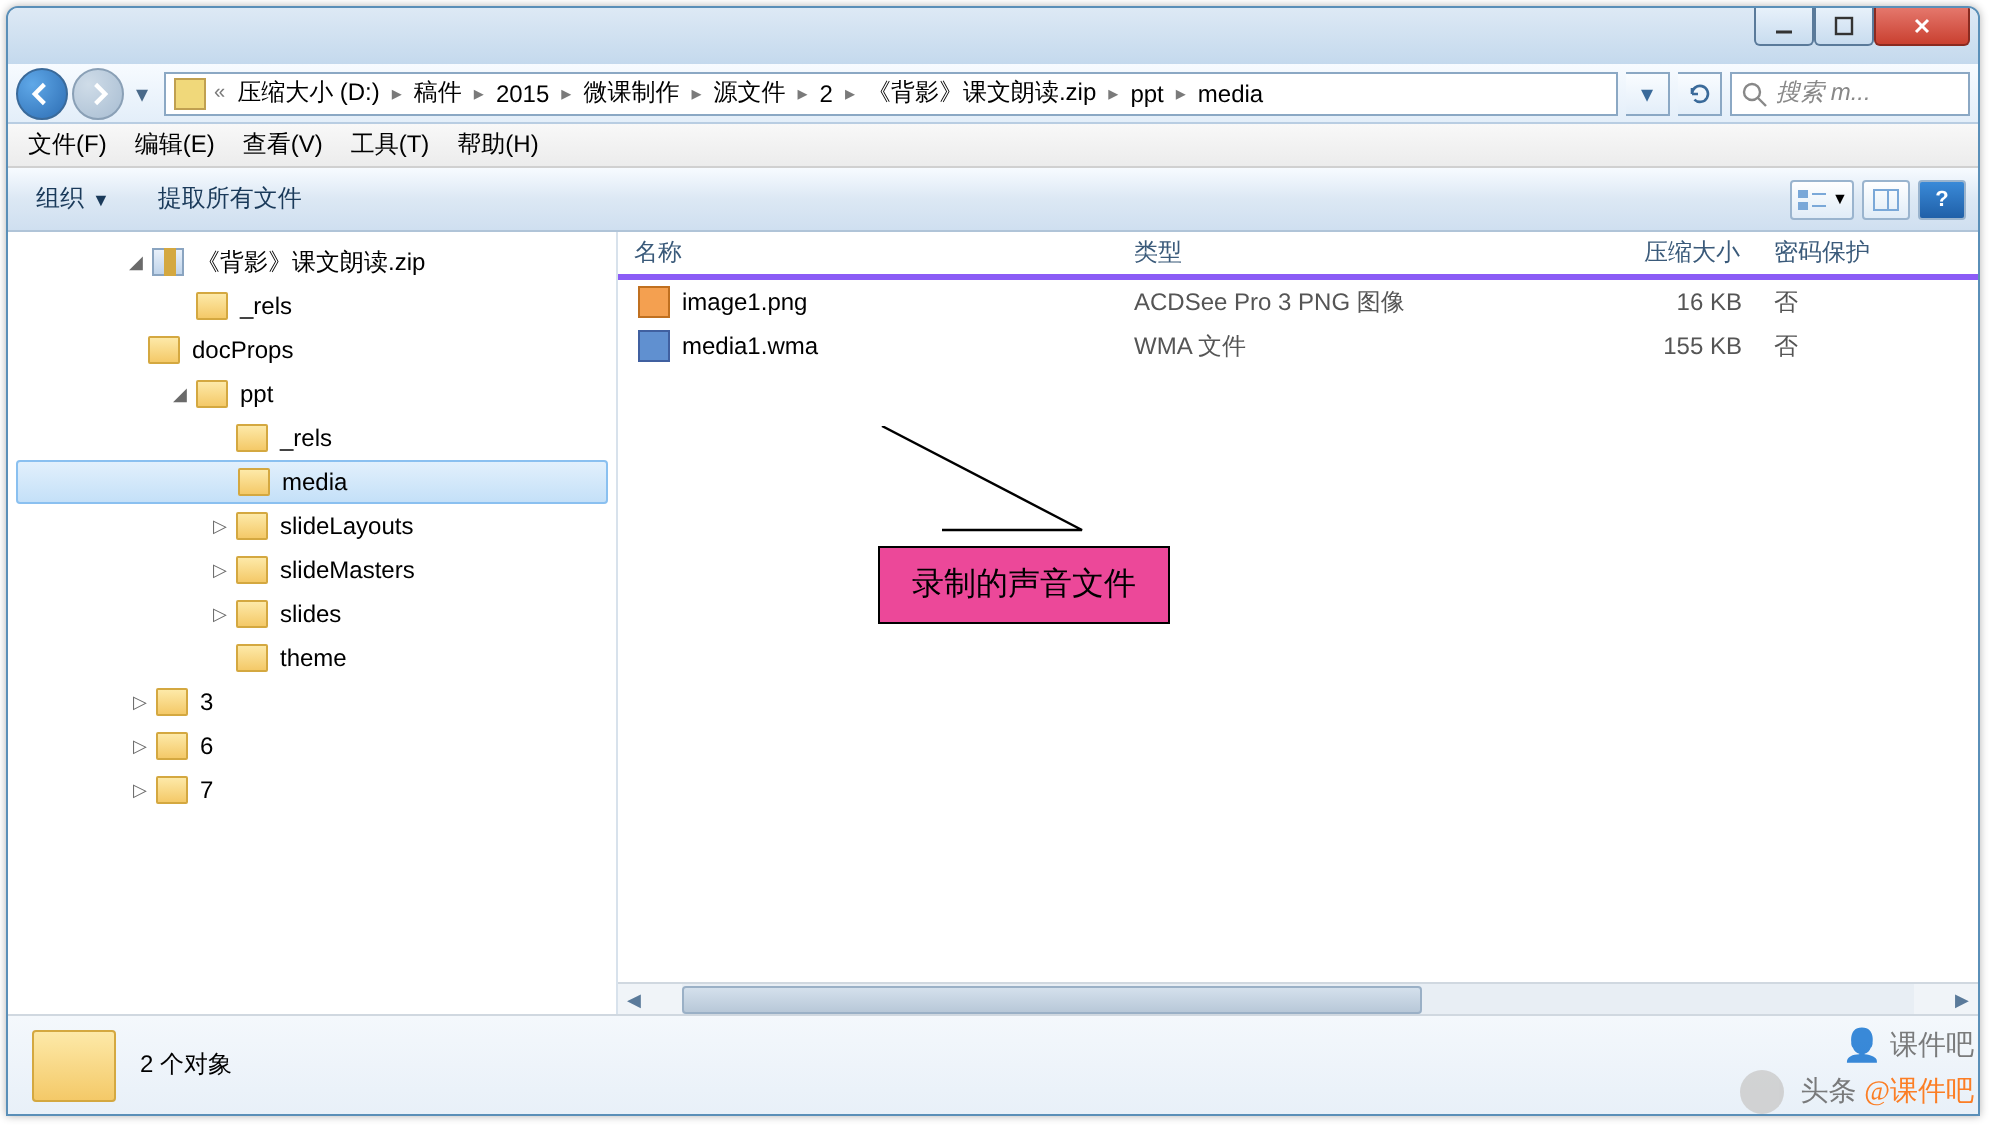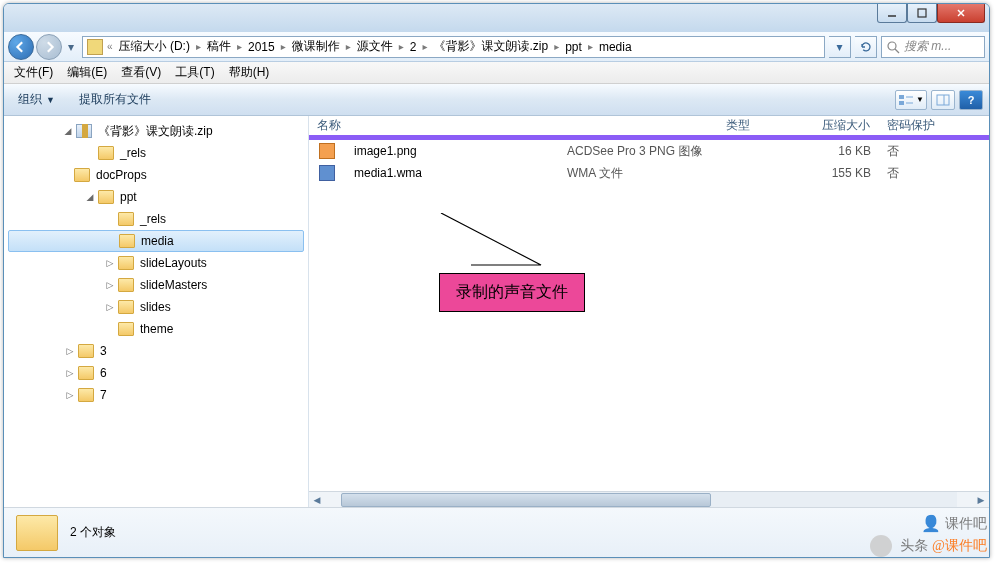--- a/index.html
+++ b/index.html
@@ -13,46 +13,46 @@
 .navbar { height: 30px; background: linear-gradient(#f7fbff, #e3eef9); border-bottom: 1px solid #b8cde2; display: flex; align-items: center; padding: 0 4px; gap: 4px; }
 .nav-btns { display: flex; align-items: center; gap: 2px; }
 .nav-circle { width: 26px; height: 26px; border-radius: 50%; background: radial-gradient(circle at 30% 30%, #5fa8e8, #2d6db3); border: 1px solid #3a6a9a; display: flex; align-items: center; justify-content: center; color: #fff; }
 .nav-circle.fwd { background: radial-gradient(circle at 30% 30%, #cfdce8, #a8bdd2); border-color: #8aa0b6; color: #6a7a8a; }
 .nav-dd { width: 14px; height: 20px; display: flex; align-items: center; justify-content: center; color: #4a6a8a; }
 .address { flex: 1; height: 22px; border: 1px solid #8ba8c4; background: #fff; display: flex; align-items: center; padding: 0 4px; gap: 2px; overflow: hidden; }
 .addr-icon { width: 16px; height: 16px; background: #f0d87a; border: 1px solid #c0a050; display: inline-block; }
 .addr-sep { color: #7a7a7a; padding: 0 2px; font-size: 10px; }
 .addr-seg { padding: 0 2px; white-space: nowrap; }
 .addr-refresh { width: 22px; height: 22px; border: 1px solid #8ba8c4; border-left: none; display: flex; align-items: center; justify-content: center; background: linear-gradient(#f9fcff, #e3eef9); color: #3a6a9a; }
-.search { width: 104px; height: 22px; border: 1px solid #8ba8c4; background: #fff; display: flex; align-items: center; padding: 0 4px; gap: 4px; color: #888; font-style: italic; }
+.search { width: 120px; height: 22px; border: 1px solid #8ba8c4; background: #fff; display: flex; align-items: center; padding: 0 4px; gap: 4px; color: #888; font-style: italic; }
 .search svg { width: 14px; height: 14px; }
 .menubar { height: 22px; background: linear-gradient(#f8f8f8, #ececec); border-bottom: 1px solid #d0d0d0; display: flex; align-items: flex-start; padding: 0 4px; gap: 2px; }
 .menu-item { padding: 2px 6px; }
 .toolbar { height: 32px; background: linear-gradient(#f7fbff, #dce8f4 50%, #cfdff0); border-bottom: 1px solid #b0c4d8; display: flex; align-items: center; padding: 0 6px; gap: 8px; }
 .tool-btn { padding: 4px 8px; display: flex; align-items: center; gap: 4px; color: #1a3a5a; }
 .toolbar-right { margin-left: auto; display: flex; align-items: center; gap: 4px; }
 .view-icon { width: 32px; height: 20px; border: 1px solid #9ab4ce; background: linear-gradient(#fff, #e0ecf7); border-radius: 2px; display: flex; align-items: center; justify-content: center; }
 .content { flex: 1; display: flex; overflow: hidden; }
 .tree-pane { width: 305px; border-right: 1px solid #d8e2ec; overflow-y: auto; padding: 4px 0; position: relative; }
 .tree-item { display: flex; align-items: center; height: 22px; padding-left: 8px; gap: 2px; white-space: nowrap; }
 .tree-item.selected { background: linear-gradient(#e2f0fc, #c4e0f8); border: 1px solid #8ac0f0; border-radius: 2px; margin: 0 4px; padding-left: 4px; }
 .tree-toggle { width: 12px; height: 12px; display: flex; align-items: center; justify-content: center; color: #6a6a6a; font-size: 9px; }
 .folder-icon { width: 16px; height: 14px; background: linear-gradient(#fde9a8, #f4c968); border: 1px solid #d4a840; border-radius: 1px; margin-right: 4px; }
 .zip-icon { width: 16px; height: 14px; background: linear-gradient(#e8f0fa, #c0d4ea); border: 1px solid #8aa4c0; display: flex; align-items: center; justify-content: center; font-size: 8px; margin-right: 4px; position: relative; }
 .zip-icon::before { content: ""; position: absolute; width: 6px; height: 14px; background: #d4a840; left: 5px; }
 .list-pane { flex: 1; display: flex; flex-direction: column; position: relative; }
-.list-header { height: 24px; border-bottom: 5px solid #8b5cf6; display: flex; align-items: center; color: #3a5a7a; }
+.list-header { height: 24px; border-bottom: 3px solid #8b5cf6; display: flex; align-items: center; color: #3a5a7a; }
 .list-header > div { padding: 0 8px; border-right: 1px solid transparent; }
 .col-name { width: 250px; }
-.col-type { width: 200px; text-align: right; }
+.col-type { width: 200px; }
 .col-size { width: 120px; text-align: right; }
 .col-prot { flex: 1; }
 .list-body { flex: 1; position: relative; }
 .list-row { height: 22px; display: flex; align-items: center; color: #555; }
-.row-name { width: 250px; display: flex; align-items: center; gap: 19px; padding-left: 10px; color: #000; }
+.row-name { width: 250px; display: flex; align-items: center; gap: 6px; padding-left: 10px; color: #000; }
 .row-type { width: 200px; padding: 0 8px; }
 .row-size { width: 120px; text-align: right; padding: 0 8px; }
 .row-prot { flex: 1; padding: 0 8px; }
 .file-icon { width: 16px; height: 16px; display: inline-block; }
 .file-icon.png { background: #f4a050; border: 1px solid #c07020; }
 .file-icon.wma { background: #6090d0; border: 1px solid #4060a0; }
 .callout { position: absolute; left: 130px; top: 95px; pointer-events: none; }
 .callout-box { border: 1.2px solid #000; background: #ec4899; padding: 8px 16px; font-size: 16px; position: absolute; top: 38px; left: 0; white-space: nowrap; font-family: "SimSun", serif; }
 .h-scroll { height: 16px; border-top: 1px solid #d0d8e0; background: #f0f4f8; display: flex; align-items: center; }
 .h-scroll-track { flex: 1; height: 16px; background: #e8eef4; position: relative; margin: 0 16px; }

